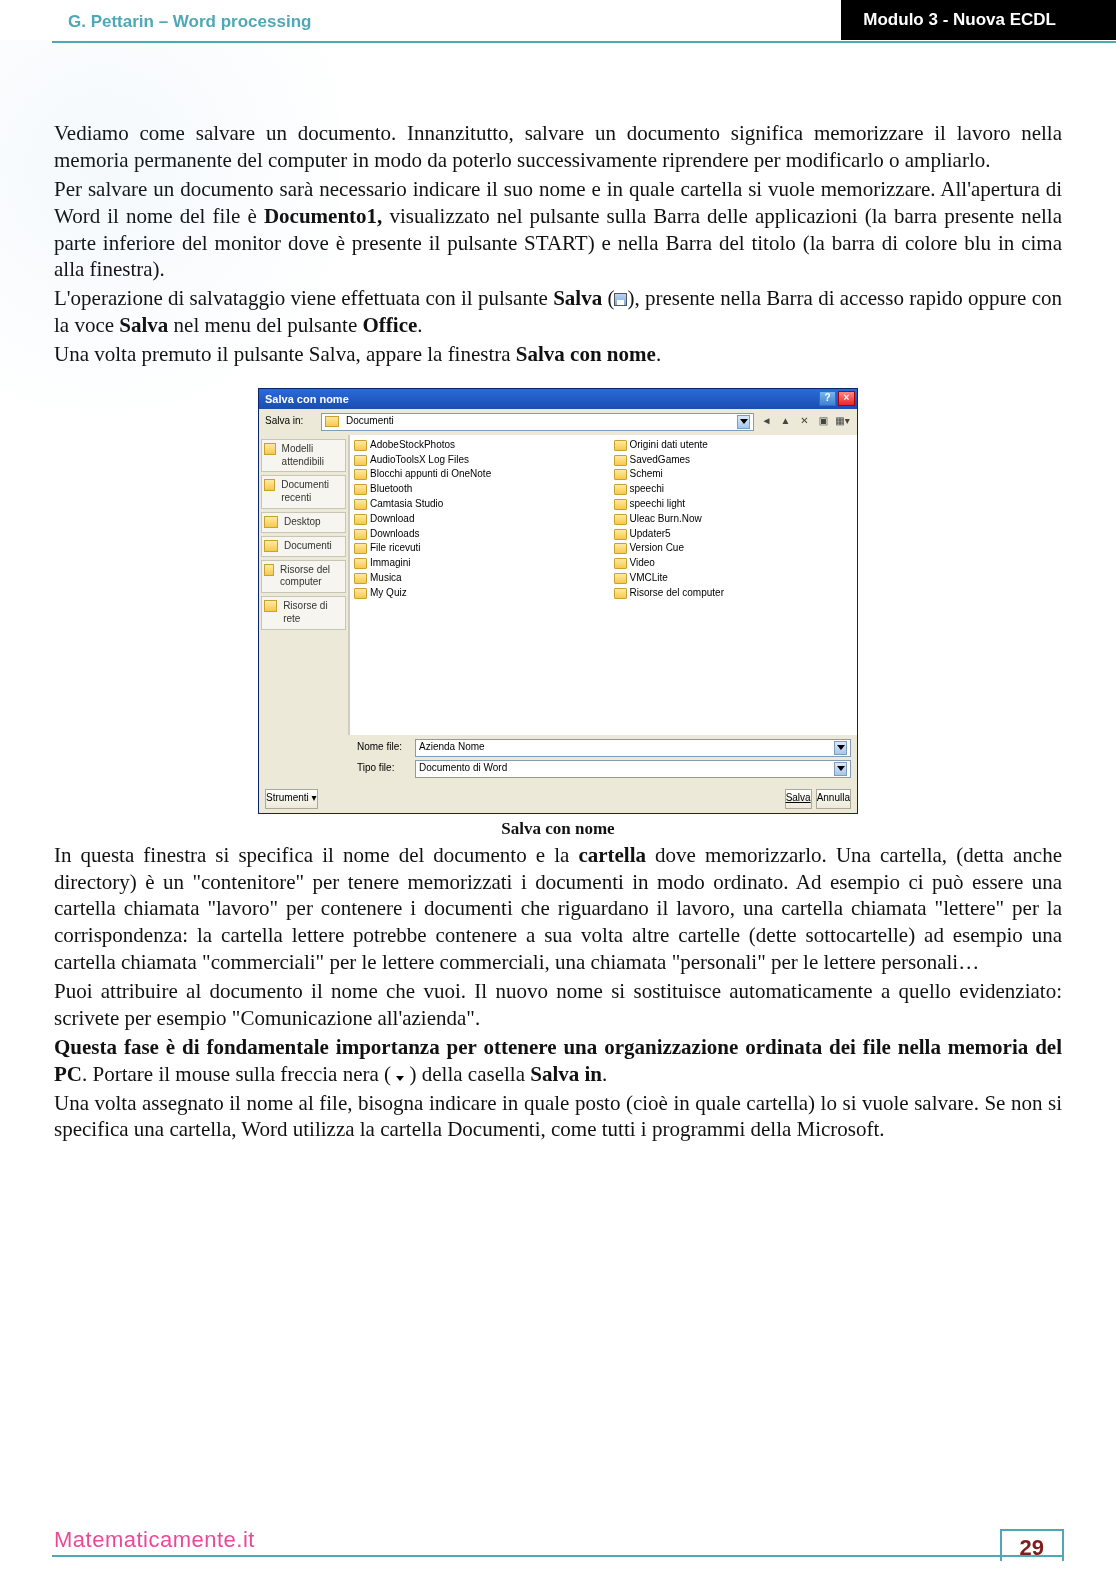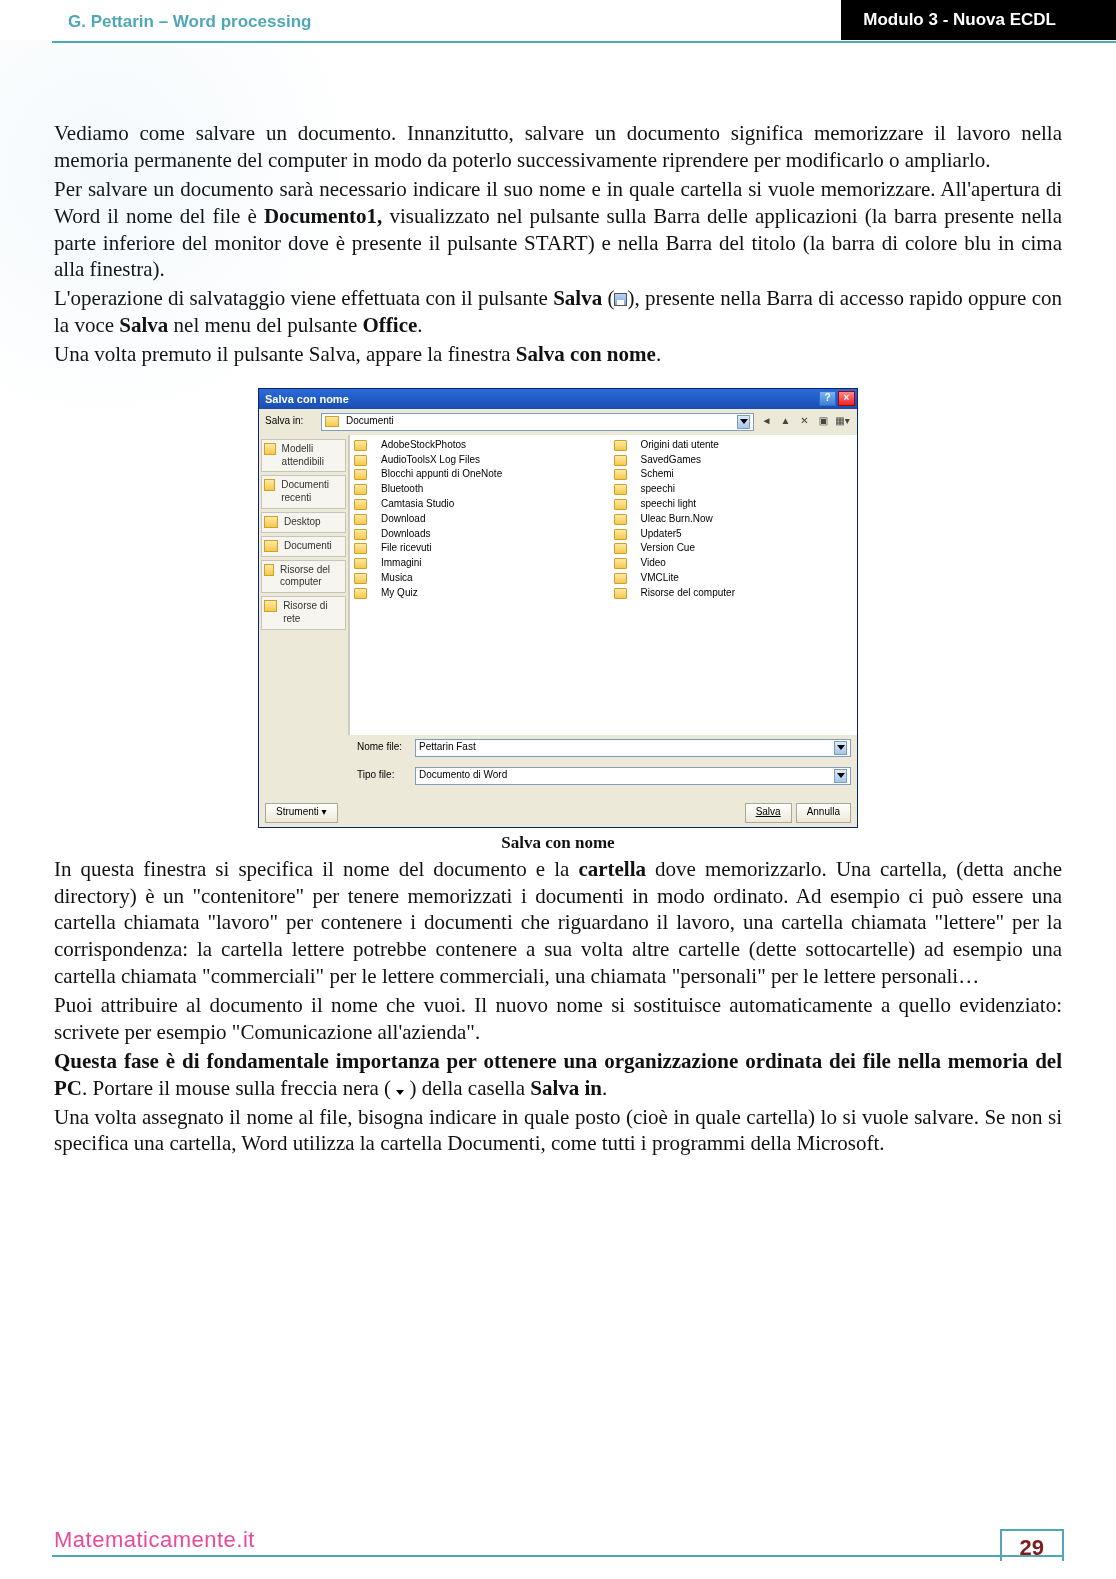--- a/index.html
+++ b/index.html
@@ -27,27 +27,27 @@
   .combo .dd { margin-left: auto; width: 13px; height: 14px; background: linear-gradient(#dbeafd,#a6c6ea); border: 1px solid #7f9db9; display: flex; align-items: center; justify-content: center; }
   .tri { width: 0; height: 0; border-left: 4px solid transparent; border-right: 4px solid transparent; border-top: 5px solid #000; display: inline-block; }
   .toolicons { display: flex; gap: 2px; align-items: center; }
   .ti { width: 17px; height: 17px; border: 1px solid transparent; display: flex; align-items: center; justify-content: center; color: #444; }
   .main { display: flex; height: 300px; }
   .places { width: 90px; background: #ece9d8; border-right: 1px solid #d0ccc0; padding: 4px 2px; display: flex; flex-direction: column; gap: 3px; }
   .place { border: 1px solid #c9c5b6; background: #f7f5ef; padding: 3px 2px; display: flex; gap: 3px; align-items: flex-start; color: #333; }
   .place span.pi { width: 14px; height: 12px; display: inline-block; }
   .files { flex: 1; background: #fff; border-left: 1px solid #d0ccc0; padding: 3px 4px; overflow: hidden; }
   .files ul { list-style: none; columns: 2; column-gap: 20px; }
-  .files li { display: flex; gap: 14px; align-items: center; padding: 1px 0; white-space: nowrap; }
+  .files li { display: flex; gap: 3px; align-items: center; padding: 1px 0; white-space: nowrap; }
   .fi { width: 13px; height: 11px; background: linear-gradient(#ffe9a8,#f7c94a); border: 1px solid #c9a227; border-radius: 1px; display: inline-block; flex-shrink: 0; }
   .bottom { padding: 4px 6px 4px 98px; }
-  .brow { display: flex; align-items: center; gap: 6px; margin-bottom: 10px; }
+  .brow { display: flex; align-items: center; gap: 6px; margin-bottom: 3px; }
   .brow .blbl { width: 52px; }
   .tools-row { display: flex; align-items: center; padding: 4px 6px; gap: 4px; }
-  .btnx { height: 20px; border: 1px solid #aca899; background: linear-gradient(#fff,#ece9d8); padding: 0 10px; display: flex; align-items: center; }
+  .btnx { height: 20px; border: 1px solid #aca899; background: linear-gradient(#fff,#ece9d8); padding: 0 0; display: flex; align-items: center; }
   .save-icon { width: 13px; height: 13px; border: 1px solid #555; background: linear-gradient(#b7d4ff,#7fa8d7); display: inline-flex; align-items: flex-end; justify-content: center; }
   .save-icon::after { content: ""; width: 7px; height: 5px; background: #fff; }
   .folder-mini { width: 14px; height: 11px; background: linear-gradient(#ffe9a8,#f7c94a); border: 1px solid #c9a227; display: inline-block; margin-right: 3px; }
   .foot { position: absolute; bottom: 18px; left: 0; right: 0; }
   .foot-rule { border-top: 2px solid #4fa8b5; margin: 0 52px 4px 52px; }
   .foot-left { position: absolute; left: 54px; bottom: 8px; color: #ec4899; font-family: Arial, sans-serif; font-weight: normal; font-size: 22px; letter-spacing: .5px; }
   .foot-num { position: absolute; right: 52px; bottom: 0; border: 2px solid #4fa8b5; border-bottom: none; padding: 4px 18px 0 18px; color: #7f1d1d; font-family: Arial, sans-serif; font-size: 22px; font-weight: bold; }
 </style>
 </head>
 <body>
@@ -213,21 +213,21 @@
                 <span class="fi"></span>
                 <span>Risorse del computer</span>
               </li>
             </ul>
           </div>
       </div>
       <div class="bottom">
         <div class="brow">
           <span class="blbl">Nome file:</span>
           <div class="combo">
-              <span>Pettarin Fast</span>
+              <span>Azienda Nome</span>
               <span class="dd">
                 <span class="tri"></span>
               </span>
             </div>
         </div>
         <div class="brow">
           <span class="blbl">Tipo file:</span>
           <div class="combo">
               <span>Documento di Word</span>
               <span class="dd">

